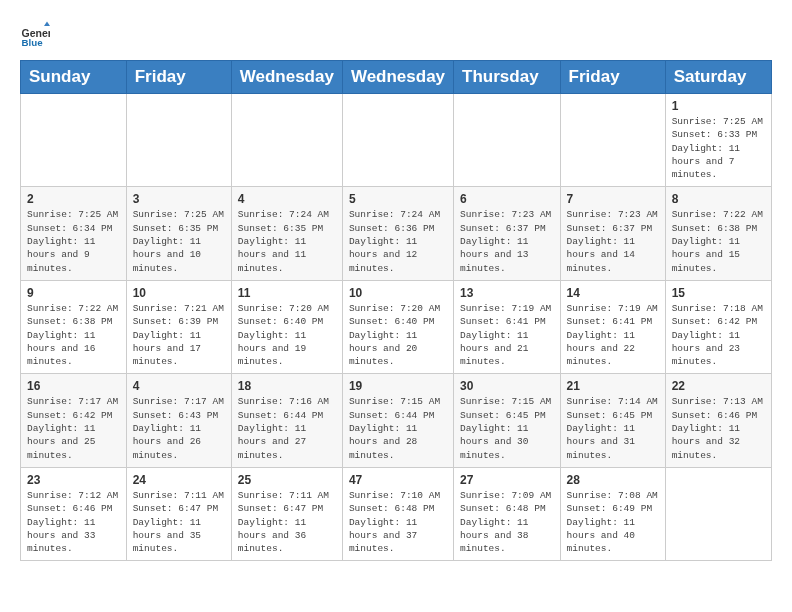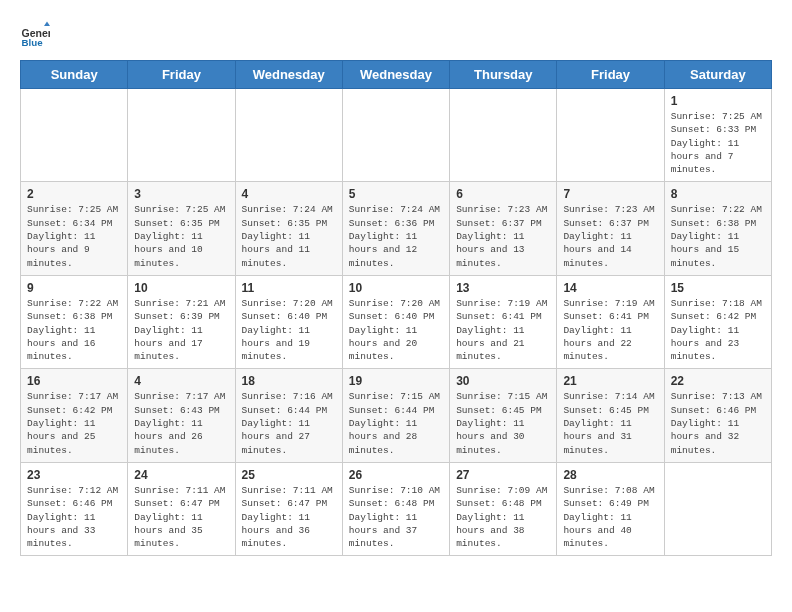--- a/index.html
+++ b/index.html
@@ -39,23 +39,23 @@
       font-weight: normal;
     }
     .calendar {
       width: 100%;
       border-collapse: collapse;
       border: 1px solid #ccc;
     }
     .calendar th {
       background-color: #3a7fc1;
       color: white;
-      text-align: center;
+      text-align: left;
       padding: 6px 8px;
-      font-size: 13px;
+      font-size: 17px;
       border: 1px solid #2a6aaa;
     }
     .calendar td {
       vertical-align: top;
       border: 1px solid #ccc;
       padding: 5px 6px;
       width: calc(100% / 7);
       min-height: 80px;
       font-size: 10px;
       color: #333;
@@ -267,21 +267,21 @@
 Sunset: 6:47 PM
 Daylight: 11 hours and 35 minutes.</div>
         </td>
         <td>
           <span class="day-number">25</span>
           <div class="day-info">Sunrise: 7:11 AM
 Sunset: 6:47 PM
 Daylight: 11 hours and 36 minutes.</div>
         </td>
         <td>
-          <span class="day-number">26</span>
+          <span class="day-number">47</span>
           <div class="day-info">Sunrise: 7:10 AM
 Sunset: 6:48 PM
 Daylight: 11 hours and 37 minutes.</div>
         </td>
         <td>
           <span class="day-number">27</span>
           <div class="day-info">Sunrise: 7:09 AM
 Sunset: 6:48 PM
 Daylight: 11 hours and 38 minutes.</div>
         </td>

